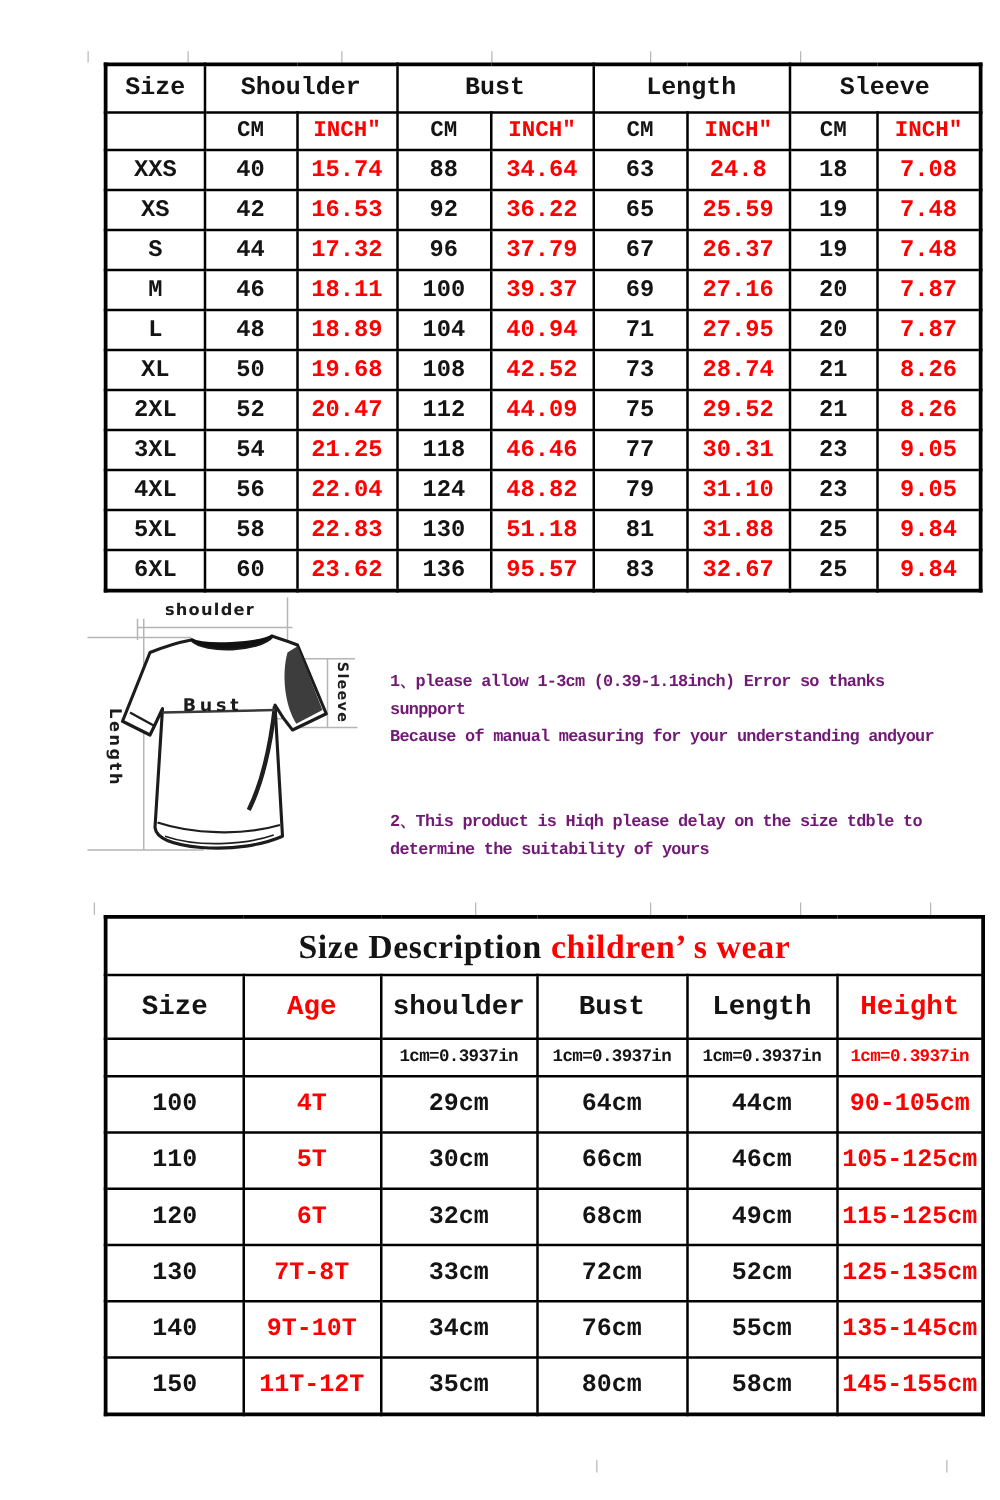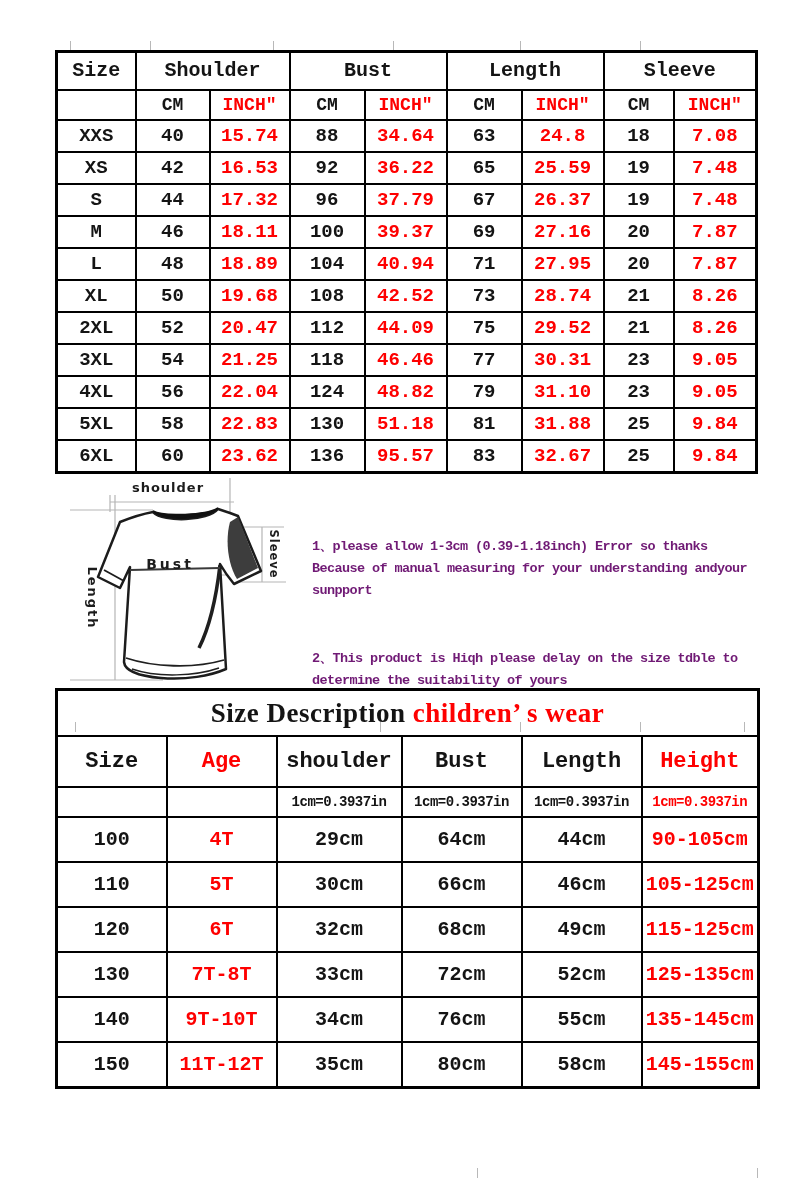--- a/index.html
+++ b/index.html
@@ -2,35 +2,35 @@
 <html><head>
 <meta charset="utf-8">
 <style>
   html,body { margin:0; padding:0; background:#ffffff; }
   .page {
     position:relative; width:800px; height:1200px; background:#ffffff;
     font-family:"Liberation Mono", monospace; color:#111; overflow:hidden;
   }
 
   
-  table { border-collapse:collapse; table-layout:fixed; }
+  table { border-collapse:collapse; table-layout:fixed;margin-left:28px; }
   td, th { text-align:center; vertical-align:middle; overflow:hidden; white-space:nowrap; }
   .red  { color:#fe0000; }
   .blk  { color:#141414; }
 
   
   .adult-wrap { position:absolute; left:55px; top:50px; }
   table.adult { width:691px; border:3px solid #000; }
   table.adult td { border:2px solid #000; font:700 19px/1 "Liberation Mono", monospace; }
   table.adult tr.h1 td { height:34px; font-size:20px; }
   table.adult tr.h2 td { height:26px; font-size:18px;text-align:center; }
   table.adult tr.dr td { height:28px; }
 
   
-  .kids-wrap { position:absolute; left:55px; top:688px; }
+  .kids-wrap { position:absolute; left:55px; top:732px; }
   table.kids { width:702px; border:3px solid #000; }
   table.kids td { border:2px solid #000; font:700 20px/1 "Liberation Mono", monospace; }
   table.kids tr.title td { height:42px; font:700 27px/1 "Liberation Serif", serif; letter-spacing:.5px; }
   table.kids tr.hdr td { height:47px; font-size:22px; }
   table.kids tr.sub td { height:26px; font-size:14px; letter-spacing:-.5px; }
   table.kids tr.dr  td { height:41px; }
 
   
   .note { position:absolute; left:312px; width:456px;
           font:700 13.5px/22px "Liberation Mono", monospace;
@@ -258,22 +258,22 @@
 
     <text x="110" y="20" text-anchor="middle" font-size="13" font-weight="bold" letter-spacing="1">shoulder</text>
     <text x="30" y="126" text-anchor="middle" font-size="13" font-weight="bold" letter-spacing="2" transform="rotate(90 30 126)">Length</text>
     <text x="112" y="97" text-anchor="middle" font-size="14" font-weight="bold" letter-spacing="3">Bust</text>
     <text x="212" y="82" text-anchor="middle" font-size="11.5" font-weight="bold" letter-spacing="1" transform="rotate(90 212 82)">Sleeve</text>
   </svg>
 
   <div class="note note-1">
 
   <div>1、please allow 1-3cm (0.39-1.18inch) Error so thanks</div>
+      <div>sunpport</div>
       <div>Because of manual measuring for your understanding andyour</div>
-      <div>sunpport</div>
     </div>
   <div class="note note-2">
 
   <div>2、This product is Hiqh please delay on the size tdble to</div>
       <div>determine the suitability of yours</div>
     </div>
 
   <div class="tick" style="left:75px;top:722px;height:10px;"></div>
   <div class="tick" style="left:380px;top:722px;height:10px;"></div>
   <div class="tick" style="left:520px;top:722px;height:10px;"></div>

